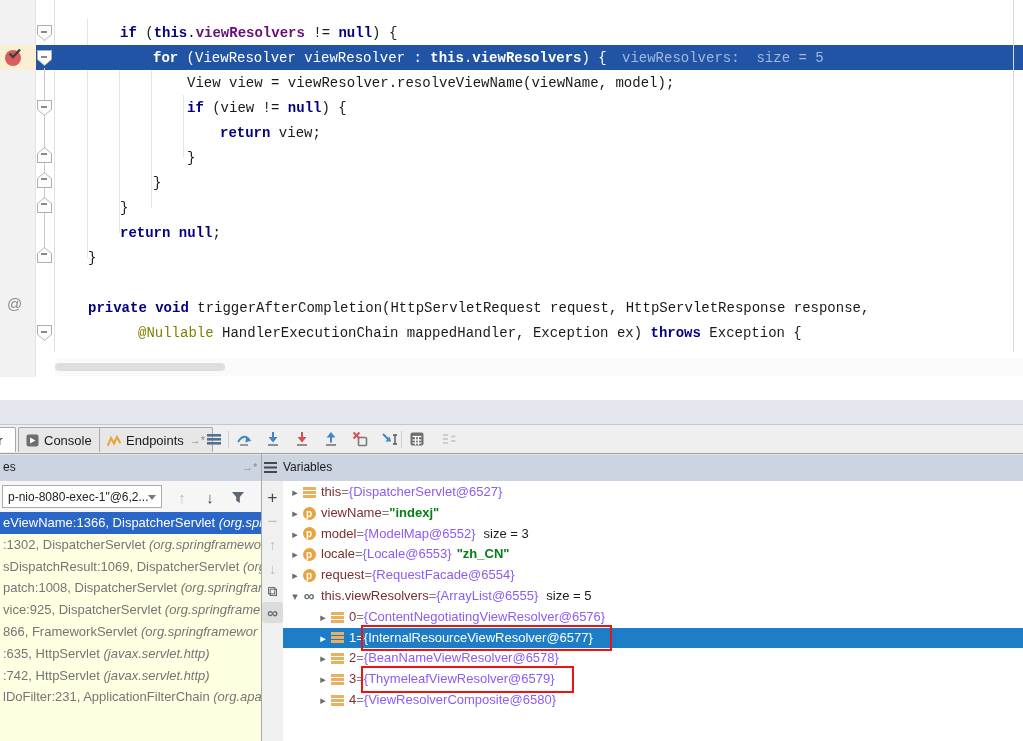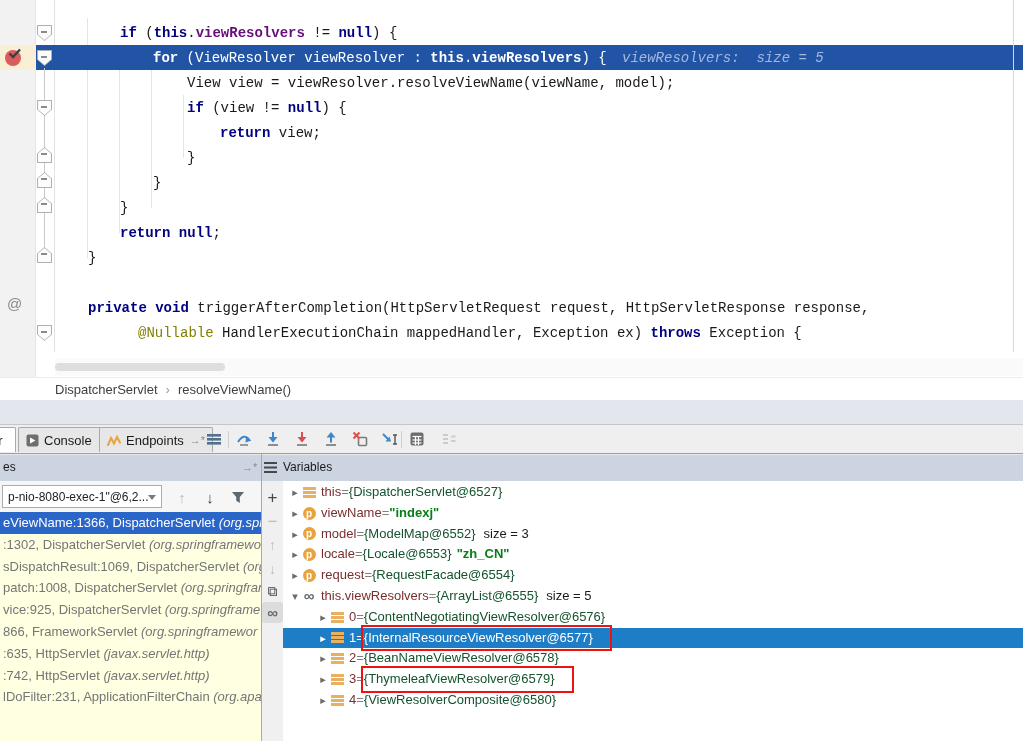--- a/index.html
+++ b/index.html
@@ -15,21 +15,21 @@
   .exec-cream{left:0;top:45px;width:36px;height:25px;background:#F8EFD4;}
   .exec-blue{left:36px;top:45px;width:987px;height:25px;background:#2254A6;}
   .margin-line{left:1013px;top:0;width:1px;height:352px;background:#D8D8D8;}
   .code-line{position:absolute;left:0;width:1023px;height:25px;line-height:25px;
              font-family:"Liberation Mono","DejaVu Sans Mono",monospace;font-size:14px;white-space:pre;}
   .t-k{color:#000080;font-weight:bold;}
   .t-p{color:#1A1A1A;}
   .t-f{color:#660E7A;font-weight:bold;}
   .t-a{color:#808000;}
   .code-line.exec .code-text span{color:#FFFFFF;}
-  .hint{position:absolute;top:0;color:#A2B8DE;font-style:italic;}
+  .hint{position:absolute;top:0;color:#A2B8DE;}
   .fold-line{left:44px;top:68px;width:1px;height:180px;background:#C9C9C9;}
   .fold{position:absolute;left:37px;width:15px;height:16px;}
   .fold .fo{position:absolute;inset:0;background:#AFAFAF;}
   .fold .fi{position:absolute;inset:1px;background:#FCFCFC;}
   .fold.open .fo,.fold.open .fi{clip-path:polygon(0 0,100% 0,100% 60%,50% 100%,0 60%);}
   .fold.close .fo,.fold.close .fi{clip-path:polygon(50% 0,100% 40%,100% 100%,0 100%,0 40%);}
   .fold .dash{position:absolute;left:4px;top:6px;width:6px;height:2px;background:#8A8A8A;}
   .bp-icon{left:4px;top:47px;}
   .at-gutter{left:7px;top:295px;color:#8A8A8A;font-size:15px;line-height:18px;}
   .hscroll-track{left:55px;top:358px;width:968px;height:18px;background:#FAFAFA;}
@@ -85,21 +85,21 @@
   .var-row.sel{background:#1E7DC7;}
   .chev{width:14px;display:inline-block;color:#6B6B6B;font-size:11px;text-align:center;flex:none;}
   .vicon{width:14px;height:13px;margin-right:5px;flex:none;display:inline-flex;align-items:center;justify-content:center;}
   .vicon.bars i{display:block;width:13px;height:11px;
       background:repeating-linear-gradient(180deg,#E9B061 0 3px,rgba(0,0,0,0) 3px 4px);}
   .vicon.param i{display:flex;width:13px;height:13px;border-radius:50%;background:#E8A33D;color:#fff;
       font-size:10px;font-weight:bold;font-style:normal;align-items:center;justify-content:center;line-height:13px;}
   .vicon.glasses{color:#5F6A72;font-weight:bold;font-size:15px;}
   .vname{color:#7A2E2E;}
   .veq{color:#808080;}
-  .vval{color:#14532d;}
+  .vval{color:#8b5cf6;}
   .vstr{color:#067D17;font-weight:bold;}
   .vextra{color:#1A1A1A;margin-left:8px;}
   .var-row.sel .vname,.var-row.sel .veq,.var-row.sel .vval,.var-row.sel .vextra,
   .var-row.sel .chev,.var-row.sel .vstr{color:#FFFFFF;}
   .redbox{outline:2px solid #EC1313;outline-offset:1px;padding-right:16px;}
 </style>
 </head>
 <body>
 
 <div class="screen">
@@ -177,23 +177,20 @@
       <circle cx="9" cy="11" r="8" fill="#DB5C5C"></circle>
       <path d="M5.5 6.5 L9 10 L16 2.5" stroke="#3A4045" stroke-width="2.4" fill="none"></path>
     </svg>
     <span class="abs at-gutter">@</span>
 
     <div class="abs hscroll-track">
       <div class="abs hscroll-thumb" style="left:0;top:5px;"></div>
     </div>
   </div>
 
-  <div class="abs breadcrumb">
-    <span style="margin-left:55px;" class="crumb">DispatcherServlet</span><span class="crumb-sep">›</span><span class="crumb">resolveViewName()</span>
-  </div>
 
   <div class="abs band"></div>
 
   <div class="abs tabbar">
     <div class="tab sel" style="left:-14px;width:30px;padding:0 4px;">
       <span>er</span>
     </div>
     <div class="tab" style="left:18px;">
       <span class="ticon">
         <svg width="13" height="13">

